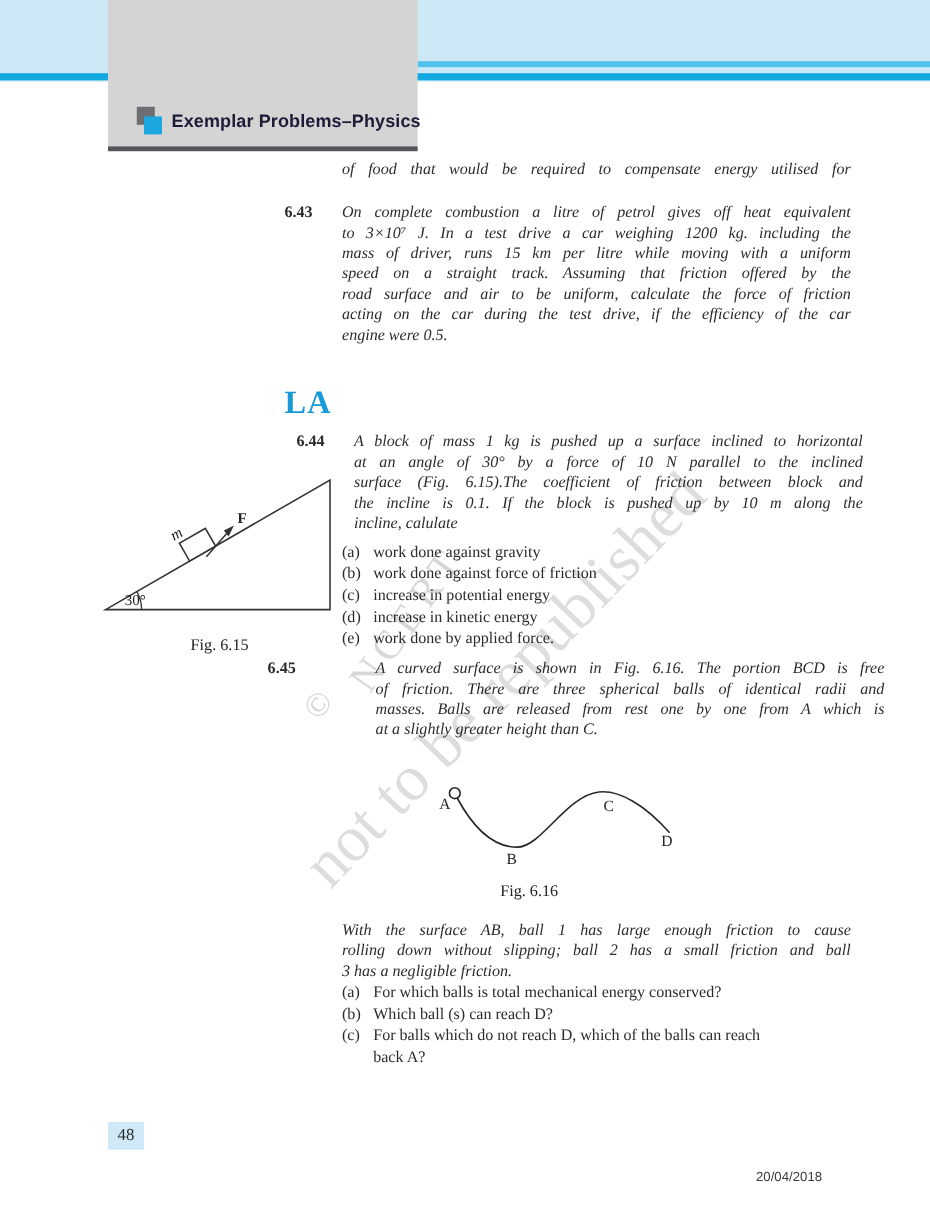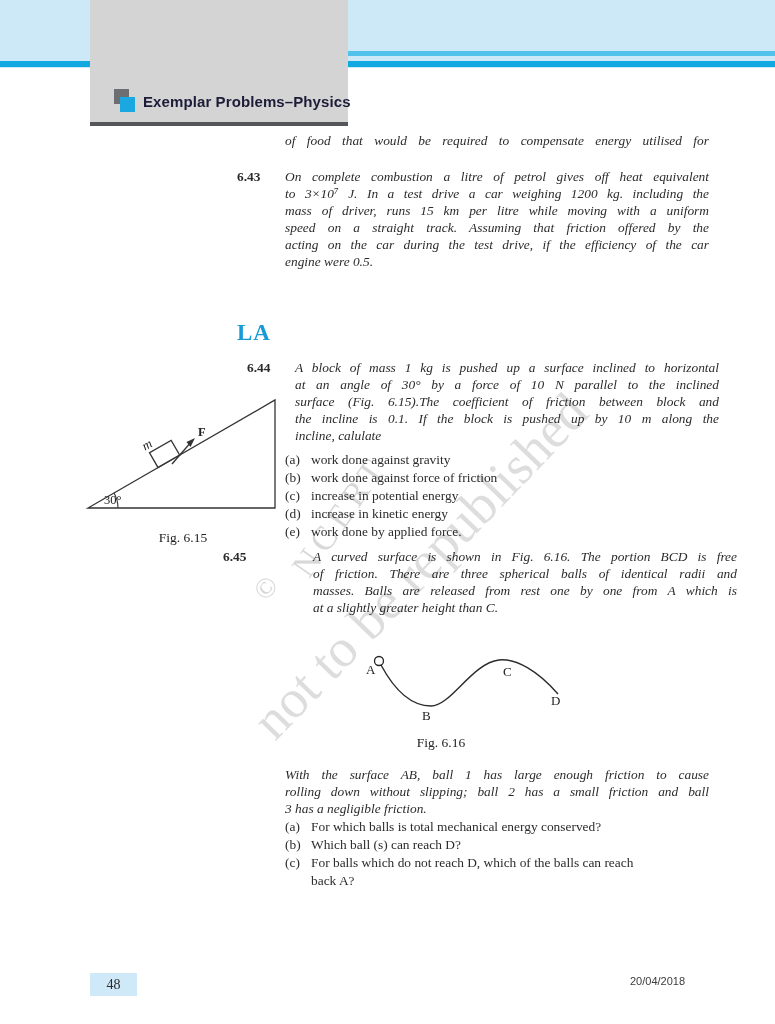--- a/index.html
+++ b/index.html
@@ -29,33 +29,33 @@
             transform:translate(-50%,-50%) rotate(-55deg);}
   .wm-pub{left:420px;top:566px;font-size:54px;opacity:.6;transform:translate(-50%,-50%) rotate(-46deg);}
 
   
   .blk{position:absolute;z-index:2;font-size:13.4px;line-height:17px;}
   .jlines div{text-align:justify;text-align-last:justify;font-style:italic;}
   .jlines div.last{text-align-last:left;}
   .prob{display:flex;}
   .pnum{width:48px;flex:none;font-weight:bold;}
   .ptext{width:424px;flex:none;}
-  .la{position:absolute;left:237px;top:320px;z-index:2;font-weight:bold;font-size:23px;
+  .la{position:absolute;left:237px;top:320px;z-index:2;font-weight:bold;font-size:27px;
       color:var(--heading_blue,#189ad6);letter-spacing:1px;}
   .opts .opt-row{display:flex;line-height:18px;}
   .opt-marker{width:26px;flex:none;}
   .opt-text{flex:1;}
 
   
   .fig{position:absolute;z-index:2;}
   .fig text{font-family:"Liberation Serif",serif;fill:#222;}
 
   
-  .page-badge{position:absolute;left:90px;top:935px;width:47px;height:23px;z-index:2;
-              background:var(--badge_bg,#cfe9f8);text-align:center;line-height:23px;font-size:14px;margin-top:38px;}
+  .page-badge{position:absolute;left:90px;top:935px;width:30px;height:23px;z-index:2;
+              background:var(--badge_bg,#cfe9f8);text-align:center;line-height:23px;font-size:14px;}
   .print-date{position:absolute;left:630px;top:975px;z-index:2;font-family:"Liberation Sans",sans-serif;
               font-size:11px;color:#3c3c3c;text-align:center;}
 </style>
 </head>
 <body>
 
 <div class="page">
 
   <div class="banner">
     <div class="stripe-medium"></div>
@@ -80,20 +80,21 @@
       <div class="">of food that would be required to compensate energy utilised for</div>
     </div>
 
   <div class="blk prob" style="left:237px;top:168px;width:472px;">
     <div class="pnum">6.43</div>
     <div class="ptext jlines">
         <div class="">On complete combustion a litre of petrol gives off heat equivalent</div>
         <div class="">to 3×10⁷ J. In a test drive a car weighing 1200 kg. including the</div>
         <div class="">mass of driver, runs 15 km per litre while moving with a uniform</div>
         <div class="">speed on a straight track. Assuming that friction offered by the</div>
+        <div class="">road surface and air to be uniform, calculate the force of friction</div>
         <div class="">acting on the car during the test drive, if the efficiency of the car</div>
         <div class="last">engine were 0.5.</div>
       </div>
   </div>
 
   <div class="la">LA</div>
 
   <div class="blk prob" style="left:247px;top:359px;width:472px;">
     <div class="pnum">6.44</div>
     <div class="ptext jlines">

